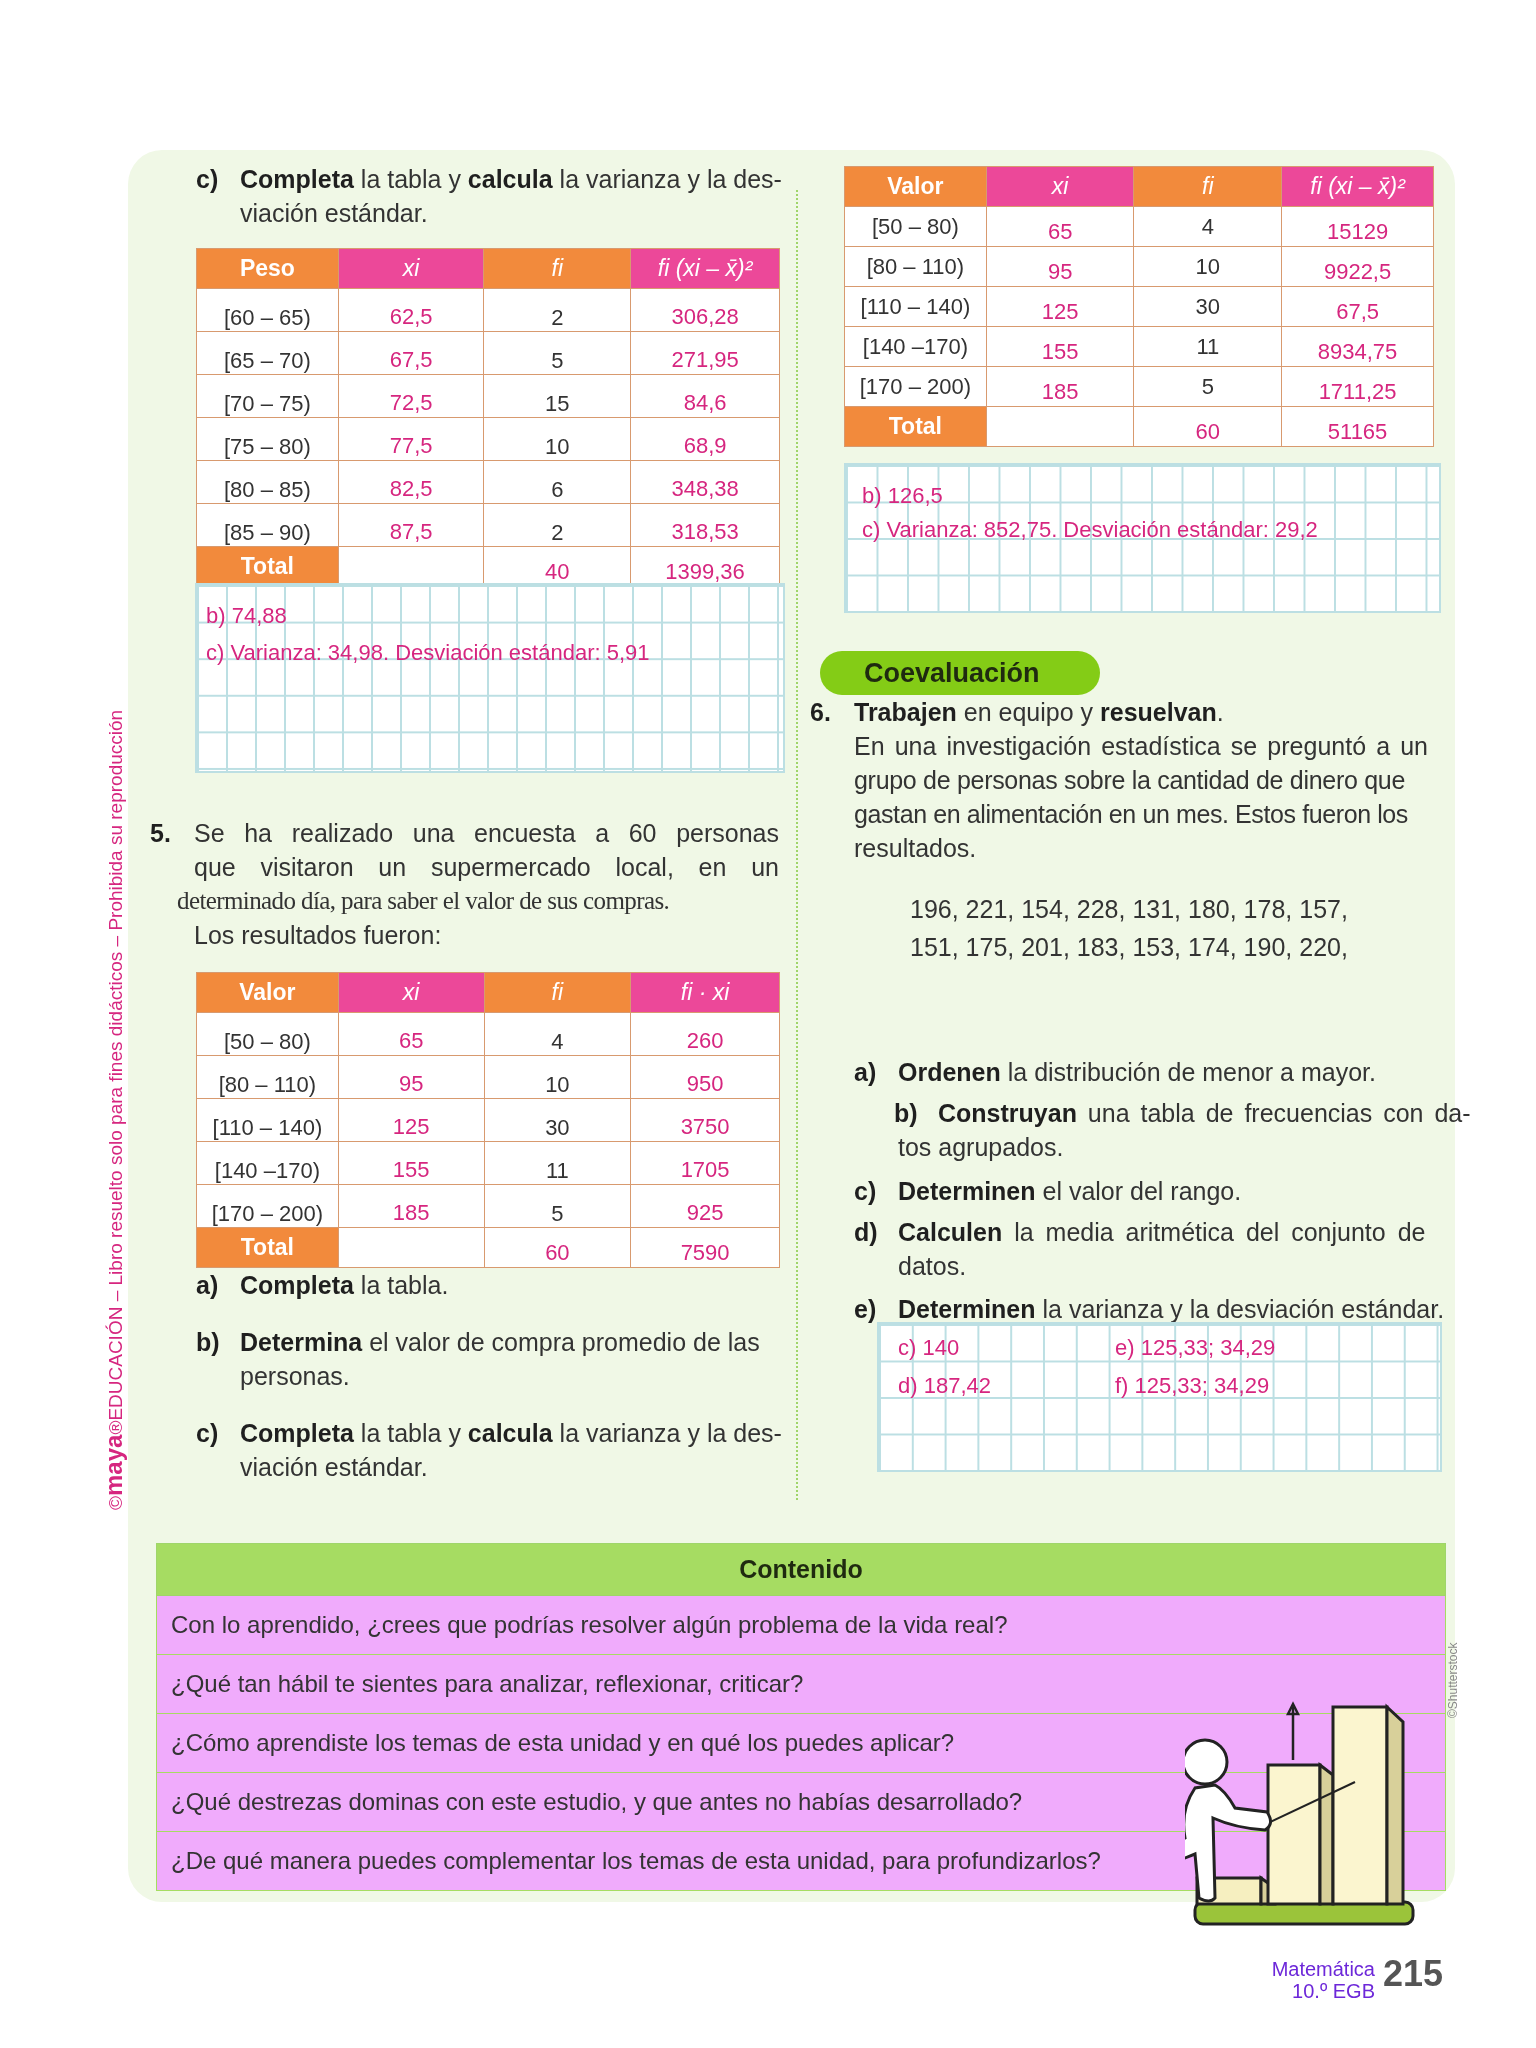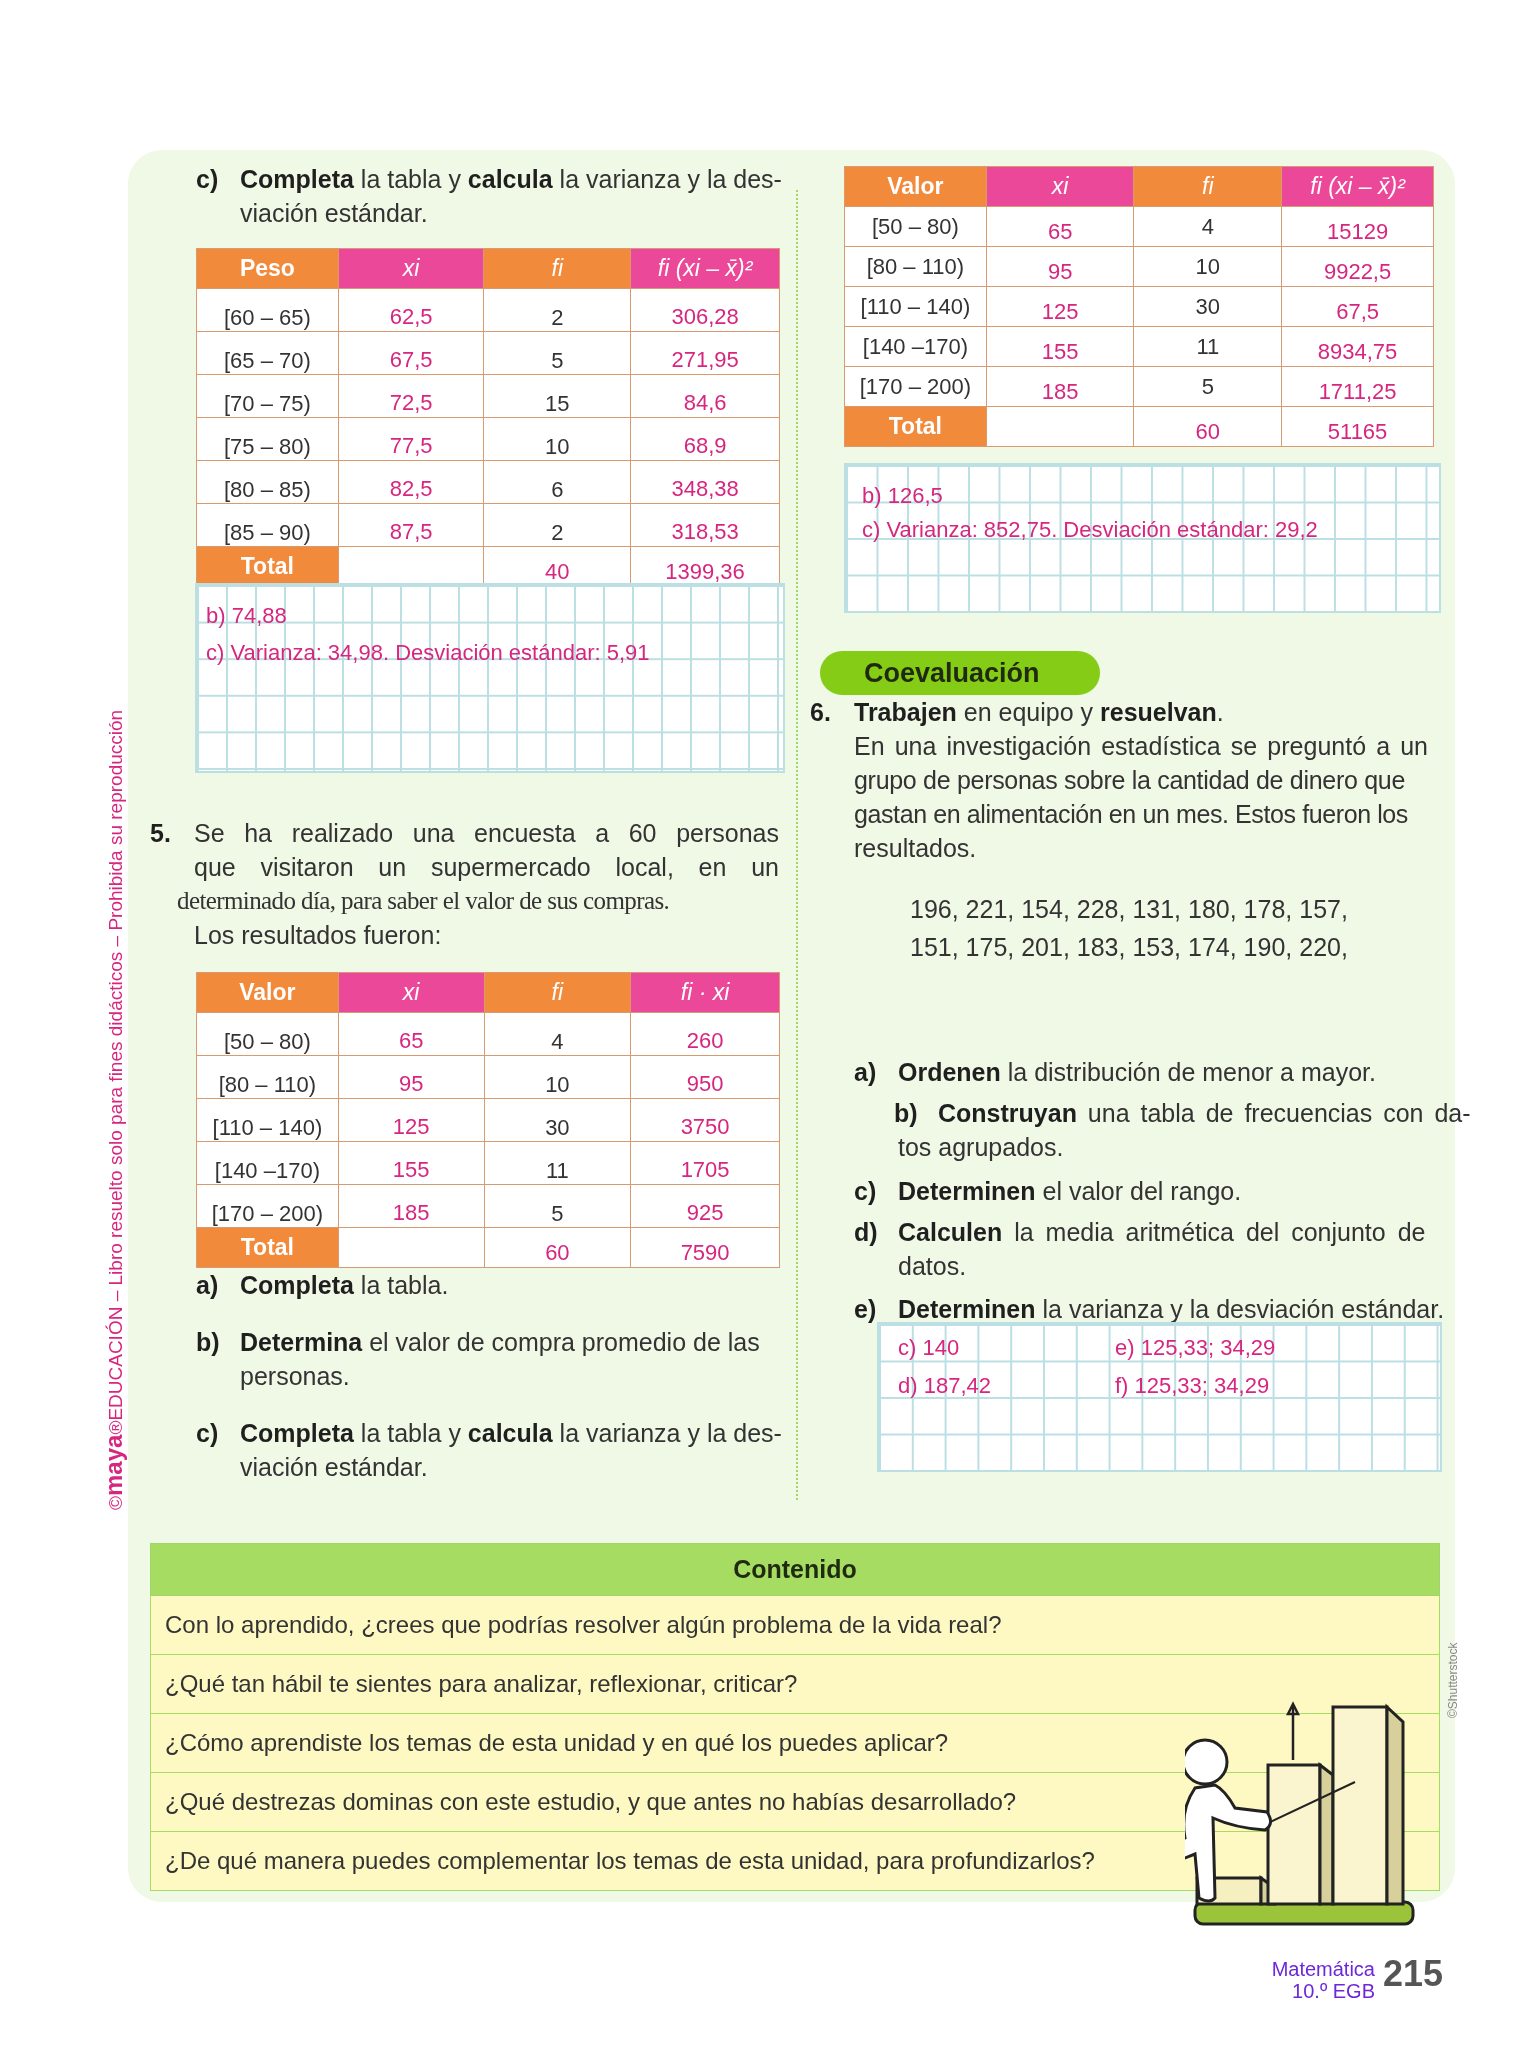--- a/index.html
+++ b/index.html
@@ -31,24 +31,24 @@
   .grid-box { position: absolute; background-color: #fff;
               background-image: linear-gradient(#bcdfe3 2px, transparent 2px), linear-gradient(90deg, #bcdfe3 2px, transparent 2px);
               border: 2px solid #bcdfe3; }
   .ans-text { position: absolute; color: #d6267f; font-size: 22px; line-height: 30px; white-space: nowrap; }
 
   .coeval-pill { position: absolute; left: 820px; top: 651px; width: 280px; height: 44px; background: #84cc16;
                  border-radius: 22px; font-weight: bold; font-size: 27px; color: #1f2a10; padding-left: 44px; line-height: 44px; }
 
   .data-list { position: absolute; left: 910px; top: 890px; font-size: 25px; line-height: 38px; color: #333; }
 
-  .contenido { position: absolute; left: 150px; top: 1543px; width: 1290px; border-collapse: collapse; }
+  .contenido { position: absolute; left: 156px; top: 1543px; width: 1290px; border-collapse: collapse; }
   .contenido th { background: #a6dc62; height: 52px; font-size: 25px; font-weight: bold; color: #1f2a10; border: 1px solid #9fd56a; }
   .contenido td { height: 59px; font-size: 24px; color: #333; padding-left: 14px; border-top: 1px solid #a6dc62; border-bottom: 1px solid #a6dc62;
-                  border-left: 1px solid #a6dc62; border-right: 1px solid #a6dc62; background: #fef9c3; }
+                  border-left: 1px solid #a6dc62; border-right: 1px solid #a6dc62; background: #f0abfc; }
 
   .illus { position: absolute; left: 1185px; top: 1640px; width: 280px; height: 300px; }
   .shutter { position: absolute; left: 1446px; top: 1718px; transform-origin: 0 0; transform: rotate(-90deg);
              font-size: 12px; color: #888; white-space: nowrap; }
 
   .footer { position: absolute; left: 1235px; top: 1958px; text-align: right; width: 140px; color: #6d28d9; font-size: 20px; line-height: 22px; }
   .page-num { position: absolute; left: 1383px; top: 1953px; font-size: 36px; font-weight: bold; color: #555; }
 </style>
 </head>
 <body>

